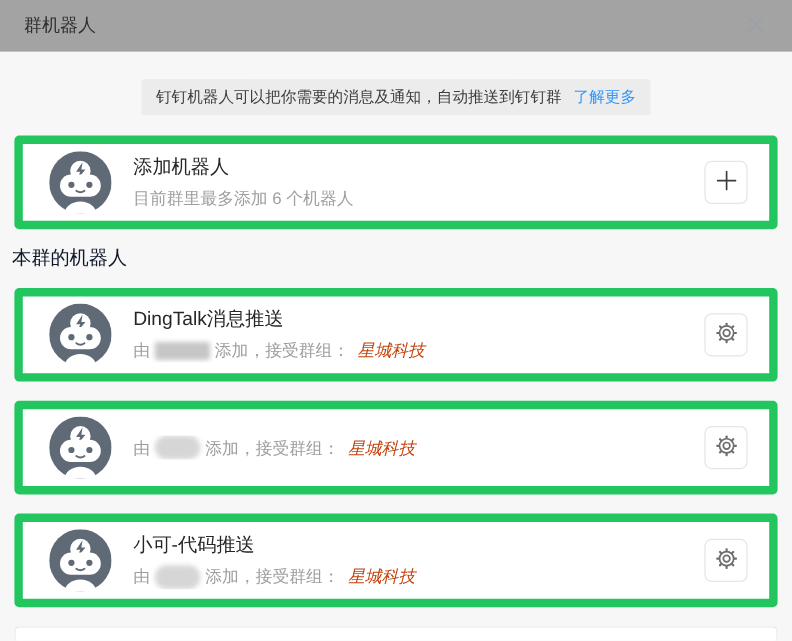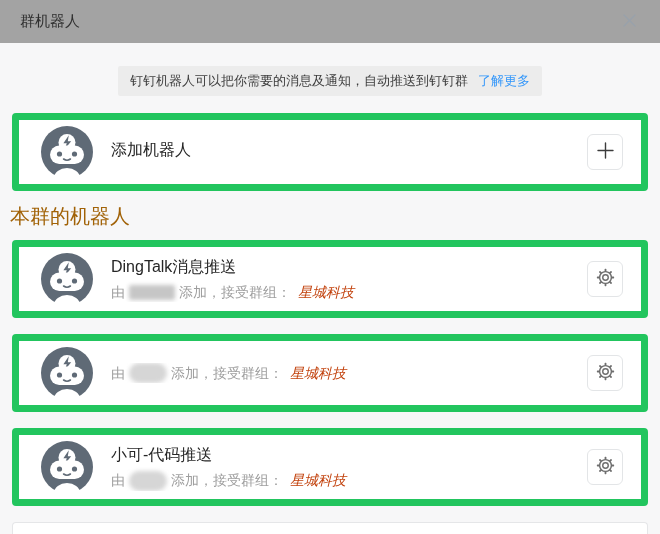--- a/index.html
+++ b/index.html
@@ -109,22 +109,22 @@
     background: #ffffff;
     border: 1px solid #e3e5e7;
     border-radius: 6px;
     display: flex;
     align-items: center;
     justify-content: center;
     cursor: pointer;
   }
   
   .section-title {
-    font-size: 20px;
-    color: #a16207;
+    font-size: 16px;
+    color: #0f172a;
     line-height: 22px;
     margin: 14px 0 13px 10px;
   }
   
   .partial-card {
     background: #ffffff;
     border: 1px solid #e5e6e8;
     border-bottom: none;
     border-radius: 4px 4px 0 0;
     margin: 0 12px;
@@ -160,20 +160,21 @@
       <path d="M27.8 9.2 L22.4 17.2 h3.4 L23.4 23.6 30.2 15.3 h-3.4 Z" fill="#5f6a76"></path>
       <rect x="9" y="19.5" width="34" height="18.5" rx="9.2" fill="#ffffff"></rect>
       <circle cx="18.5" cy="28" r="2.6" fill="#5f6a76"></circle>
       <circle cx="33.5" cy="28" r="2.6" fill="#5f6a76"></circle>
       <path d="M22.6 33 q3.4 2.6 6.8 0" stroke="#5f6a76" stroke-width="1.6" fill="none" stroke-linecap="round"></path>
       <path d="M13 52 a13 10 0 0 1 26 0 Z" fill="#ffffff"></path>
     </svg>
   </span>
   <div class="card-text">
     <div class="card-title">添加机器人</div>
+    <div class="card-sub">目前群里最多添加 6 个机器人</div>
   </div>
   <button class="icon-btn">
     <span>
       <svg width="17" height="17" viewBox="0 0 17 17">
         <path d="M8.5 1 V16 M1 8.5 H16" stroke="#3c3c3c" stroke-width="1.4" fill="none" stroke-linecap="round"></path>
       </svg>
     </span>
   </button>
 </div>
 

